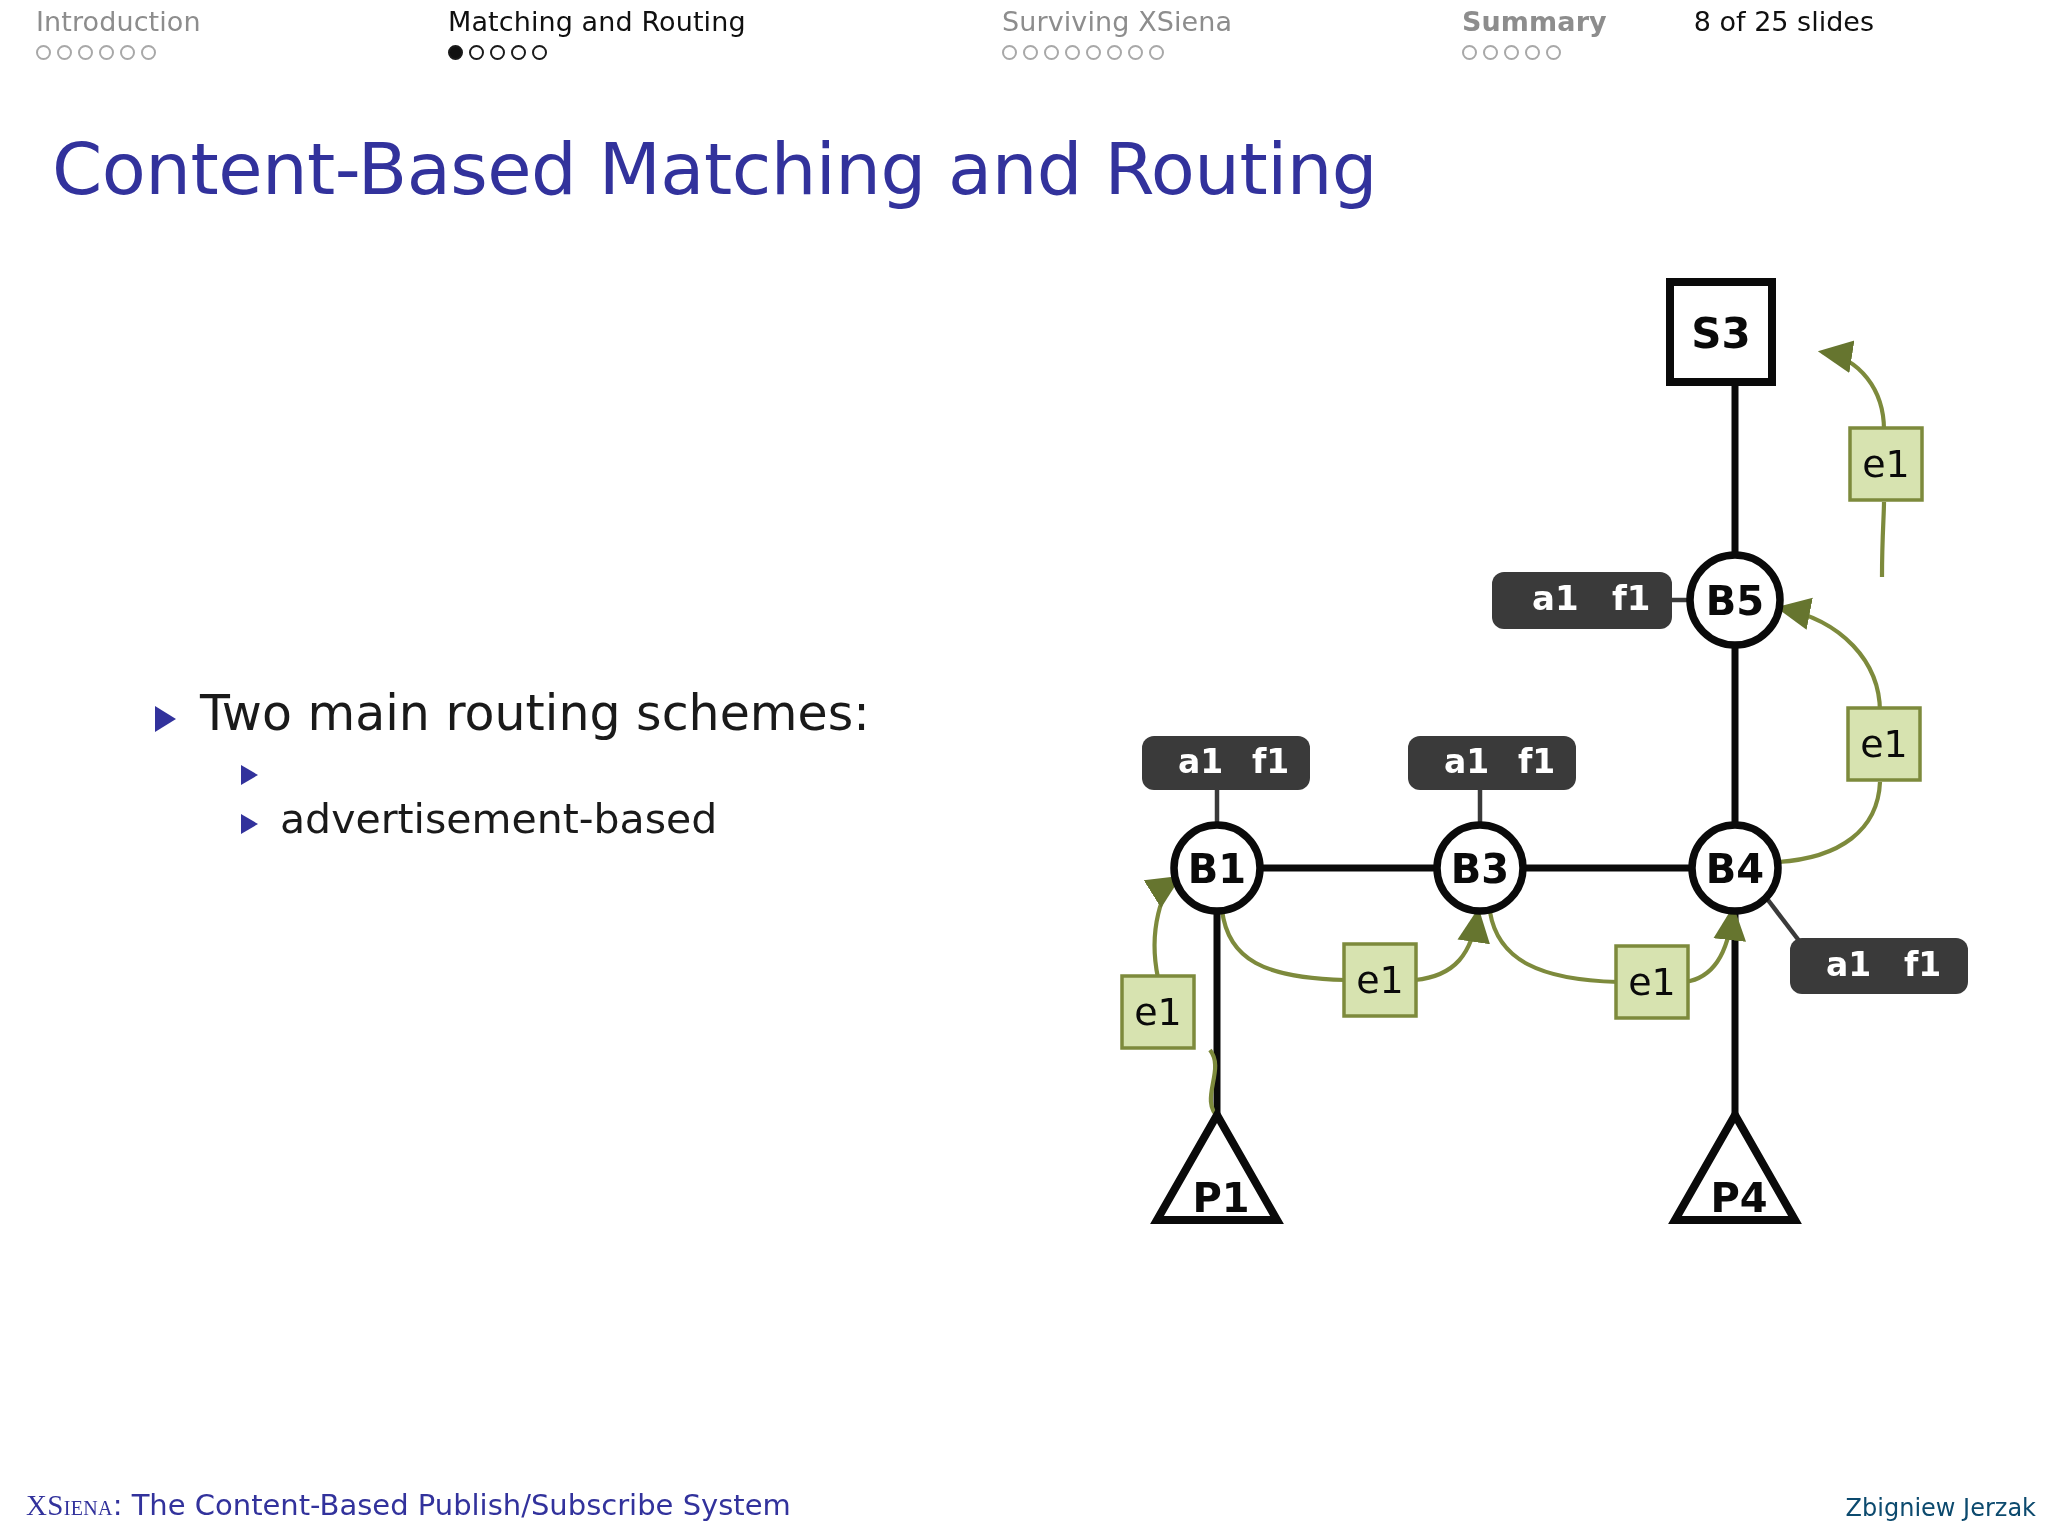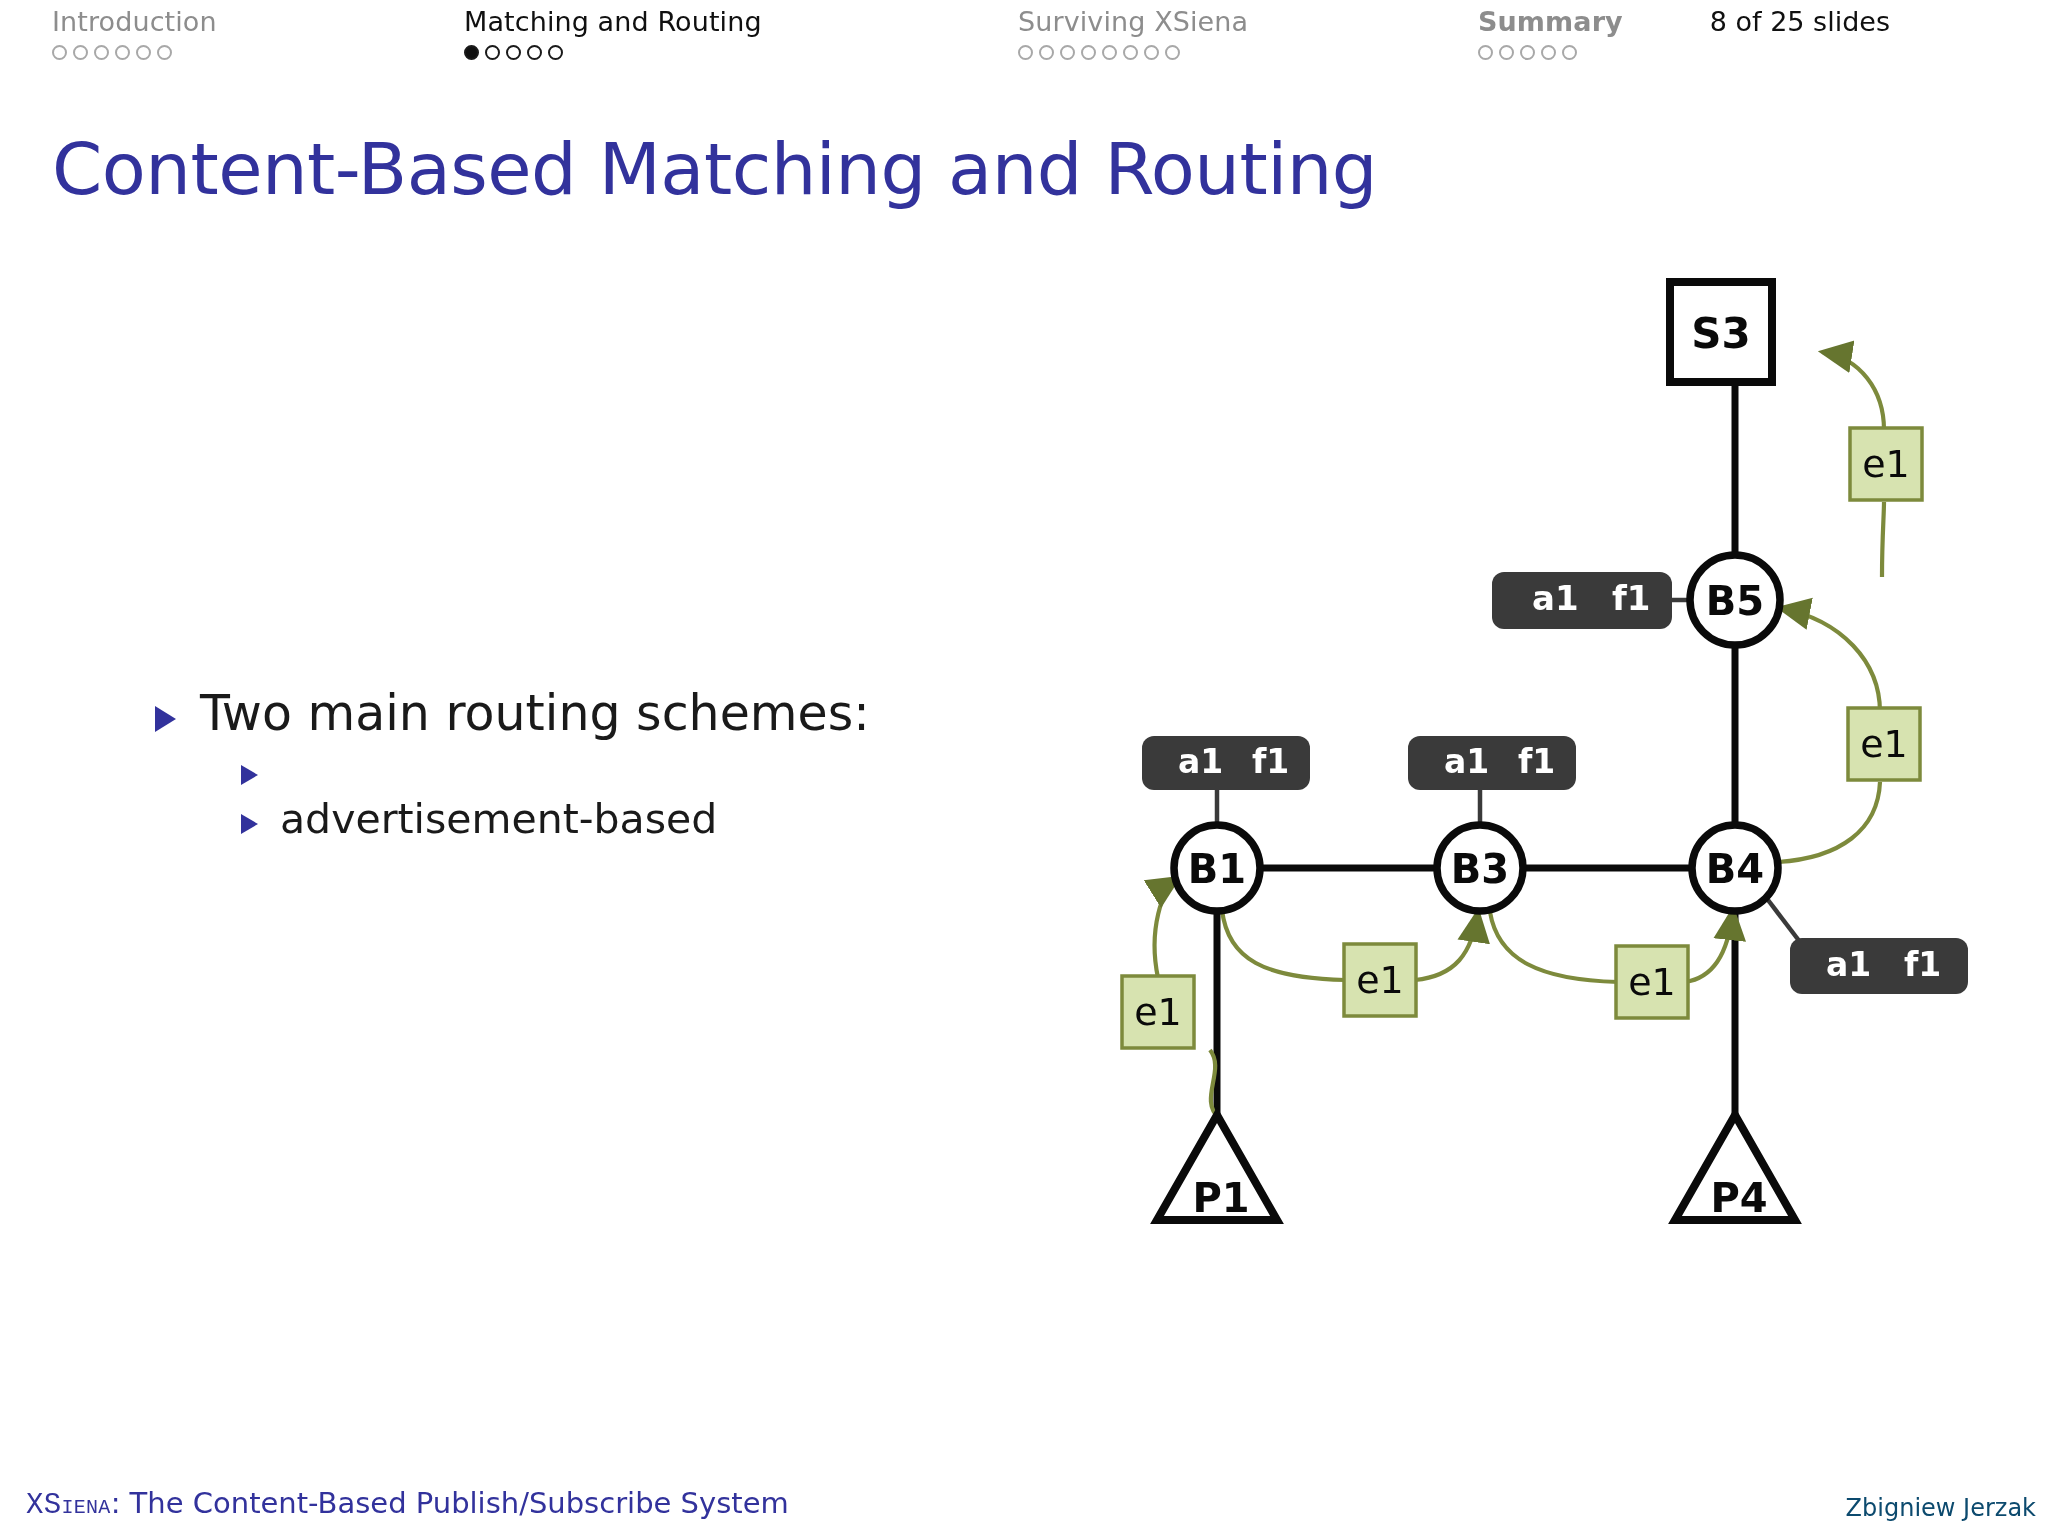--- a/index.html
+++ b/index.html
@@ -12,21 +12,21 @@
     height: 1536px;
     position: relative;
     overflow: hidden;
     font-family: "DejaVu Sans", sans-serif;
     -webkit-font-smoothing: antialiased;
   }
 
   
   .nav {
     position: absolute;
-    top: 0; left: 16px;
+    top: 0; left: 0;
     width: 1892px;
     height: 80px;
   }
   .nav-section {
     position: absolute;
     top: 6px;
   }
   .nav-label {
     font-size: 27px;
     color: #8d8d8d;
@@ -158,21 +158,21 @@
   
   .footer-left {
     position: absolute;
     left: 26px;
     bottom: 14px;
     font-size: 29px;
     color: #32329c;
     white-space: nowrap;
   }
   .footer-left .xsiena {
-    font-family: Liberation Mono, monospace;
+    font-family: Liberation Serif, serif;
     font-variant: small-caps;
     letter-spacing: 0.3px;
   }
   .footer-right {
     position: absolute;
     right: 12px;
     bottom: 14px;
     font-size: 24px;
     color: #0c4a6e;
     white-space: nowrap;

